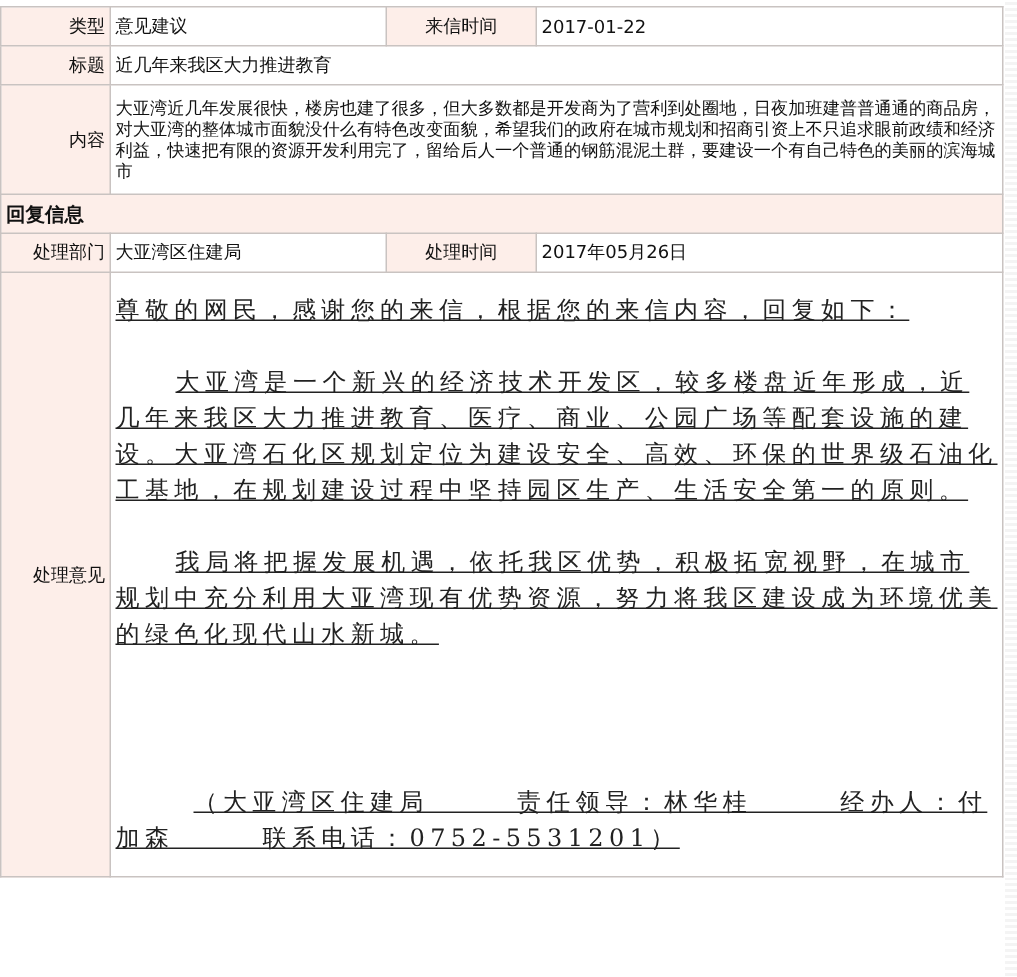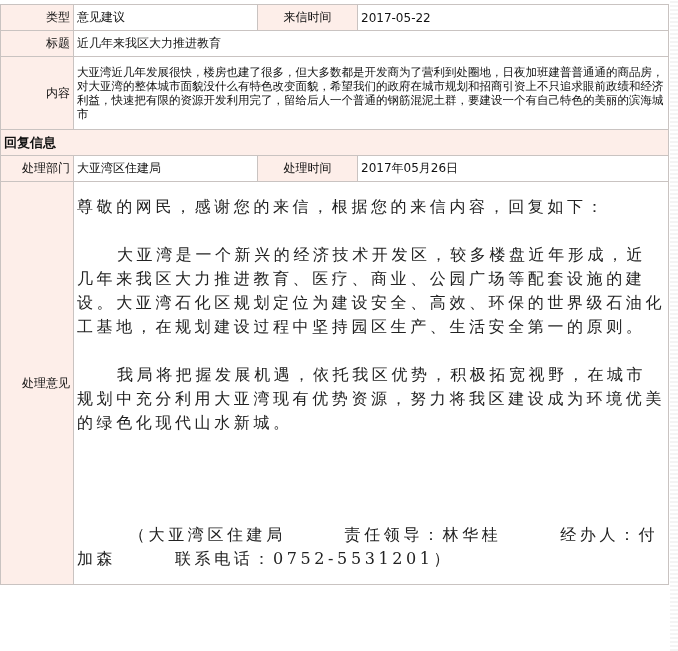--- a/index.html
+++ b/index.html
@@ -11,21 +11,21 @@
                  table-layout: fixed; font-size: 12px; }
   table.detail td { border: 1px solid #c9c3c1; padding: 0 3px; vertical-align: middle; }
   td.section { background: #fdeee9; font-weight: bold; font-size: 13px; height: 25px; padding-left: 8px; color:#111; }
   td.lbl { background: #fdeee9; text-align: right; height: 25px; white-space: nowrap; }
   td.lbl2 { background: #fdeee9; text-align: center; }
   td.val { background: #ffffff; }
   td.content { line-height: 14px; padding: 3px 3px 6px 3px; font-size: 11.5px; vertical-align: top; margin-top: 32px; }
   td.reply { vertical-align: top; padding: 2px 6px 2px 3px;
              font-family: "DejaVu Serif", "Liberation Serif", serif; font-size: 16px; color: #222;
              letter-spacing: 3.6px; line-height: 24px; }
-  .reply p { margin: 0; }
+  .reply p { margin: 0; text-decoration: underline; }
   .reply .gap { height: 24px; }
   .reply .indent { text-indent: 40px; }
   .reply .sig-gap { height: 88px; }
   .reply .sig { text-indent: 52px; }
 </style>
 </head>
 <body>
 
 <div class="scrollstrip"></div>
 
@@ -34,21 +34,21 @@
     <col style="width:73px">
     <col style="width:184px">
     <col style="width:100px">
     <col style="width:311px">
   </colgroup>
   <tbody>
   <tr>
     <td class="lbl">类型</td>
     <td class="val">意见建议</td>
     <td class="lbl2">来信时间</td>
-    <td class="val">2017-05-22</td>
+    <td class="val">2017-01-22</td>
   </tr>
   <tr>
     <td class="lbl">标题</td>
     <td class="val" colspan="3">近几年来我区大力推进教育</td>
   </tr>
   <tr>
     <td class="lbl" style="height:72px">内容</td>
     <td class="val content" colspan="3">大亚湾近几年发展很快，楼房也建了很多，但大多数都是开发商为了营利到处圈地，日夜加班建普普通通的商品房，对大亚湾的整体城市面貌没什么有特色改变面貌，希望我们的政府在城市规划和招商引资上不只追求眼前政绩和经济利益，快速把有限的资源开发利用完了，留给后人一个普通的钢筋混泥土群，要建设一个有自己特色的美丽的滨海城市</td>
   </tr>
   <tr>

